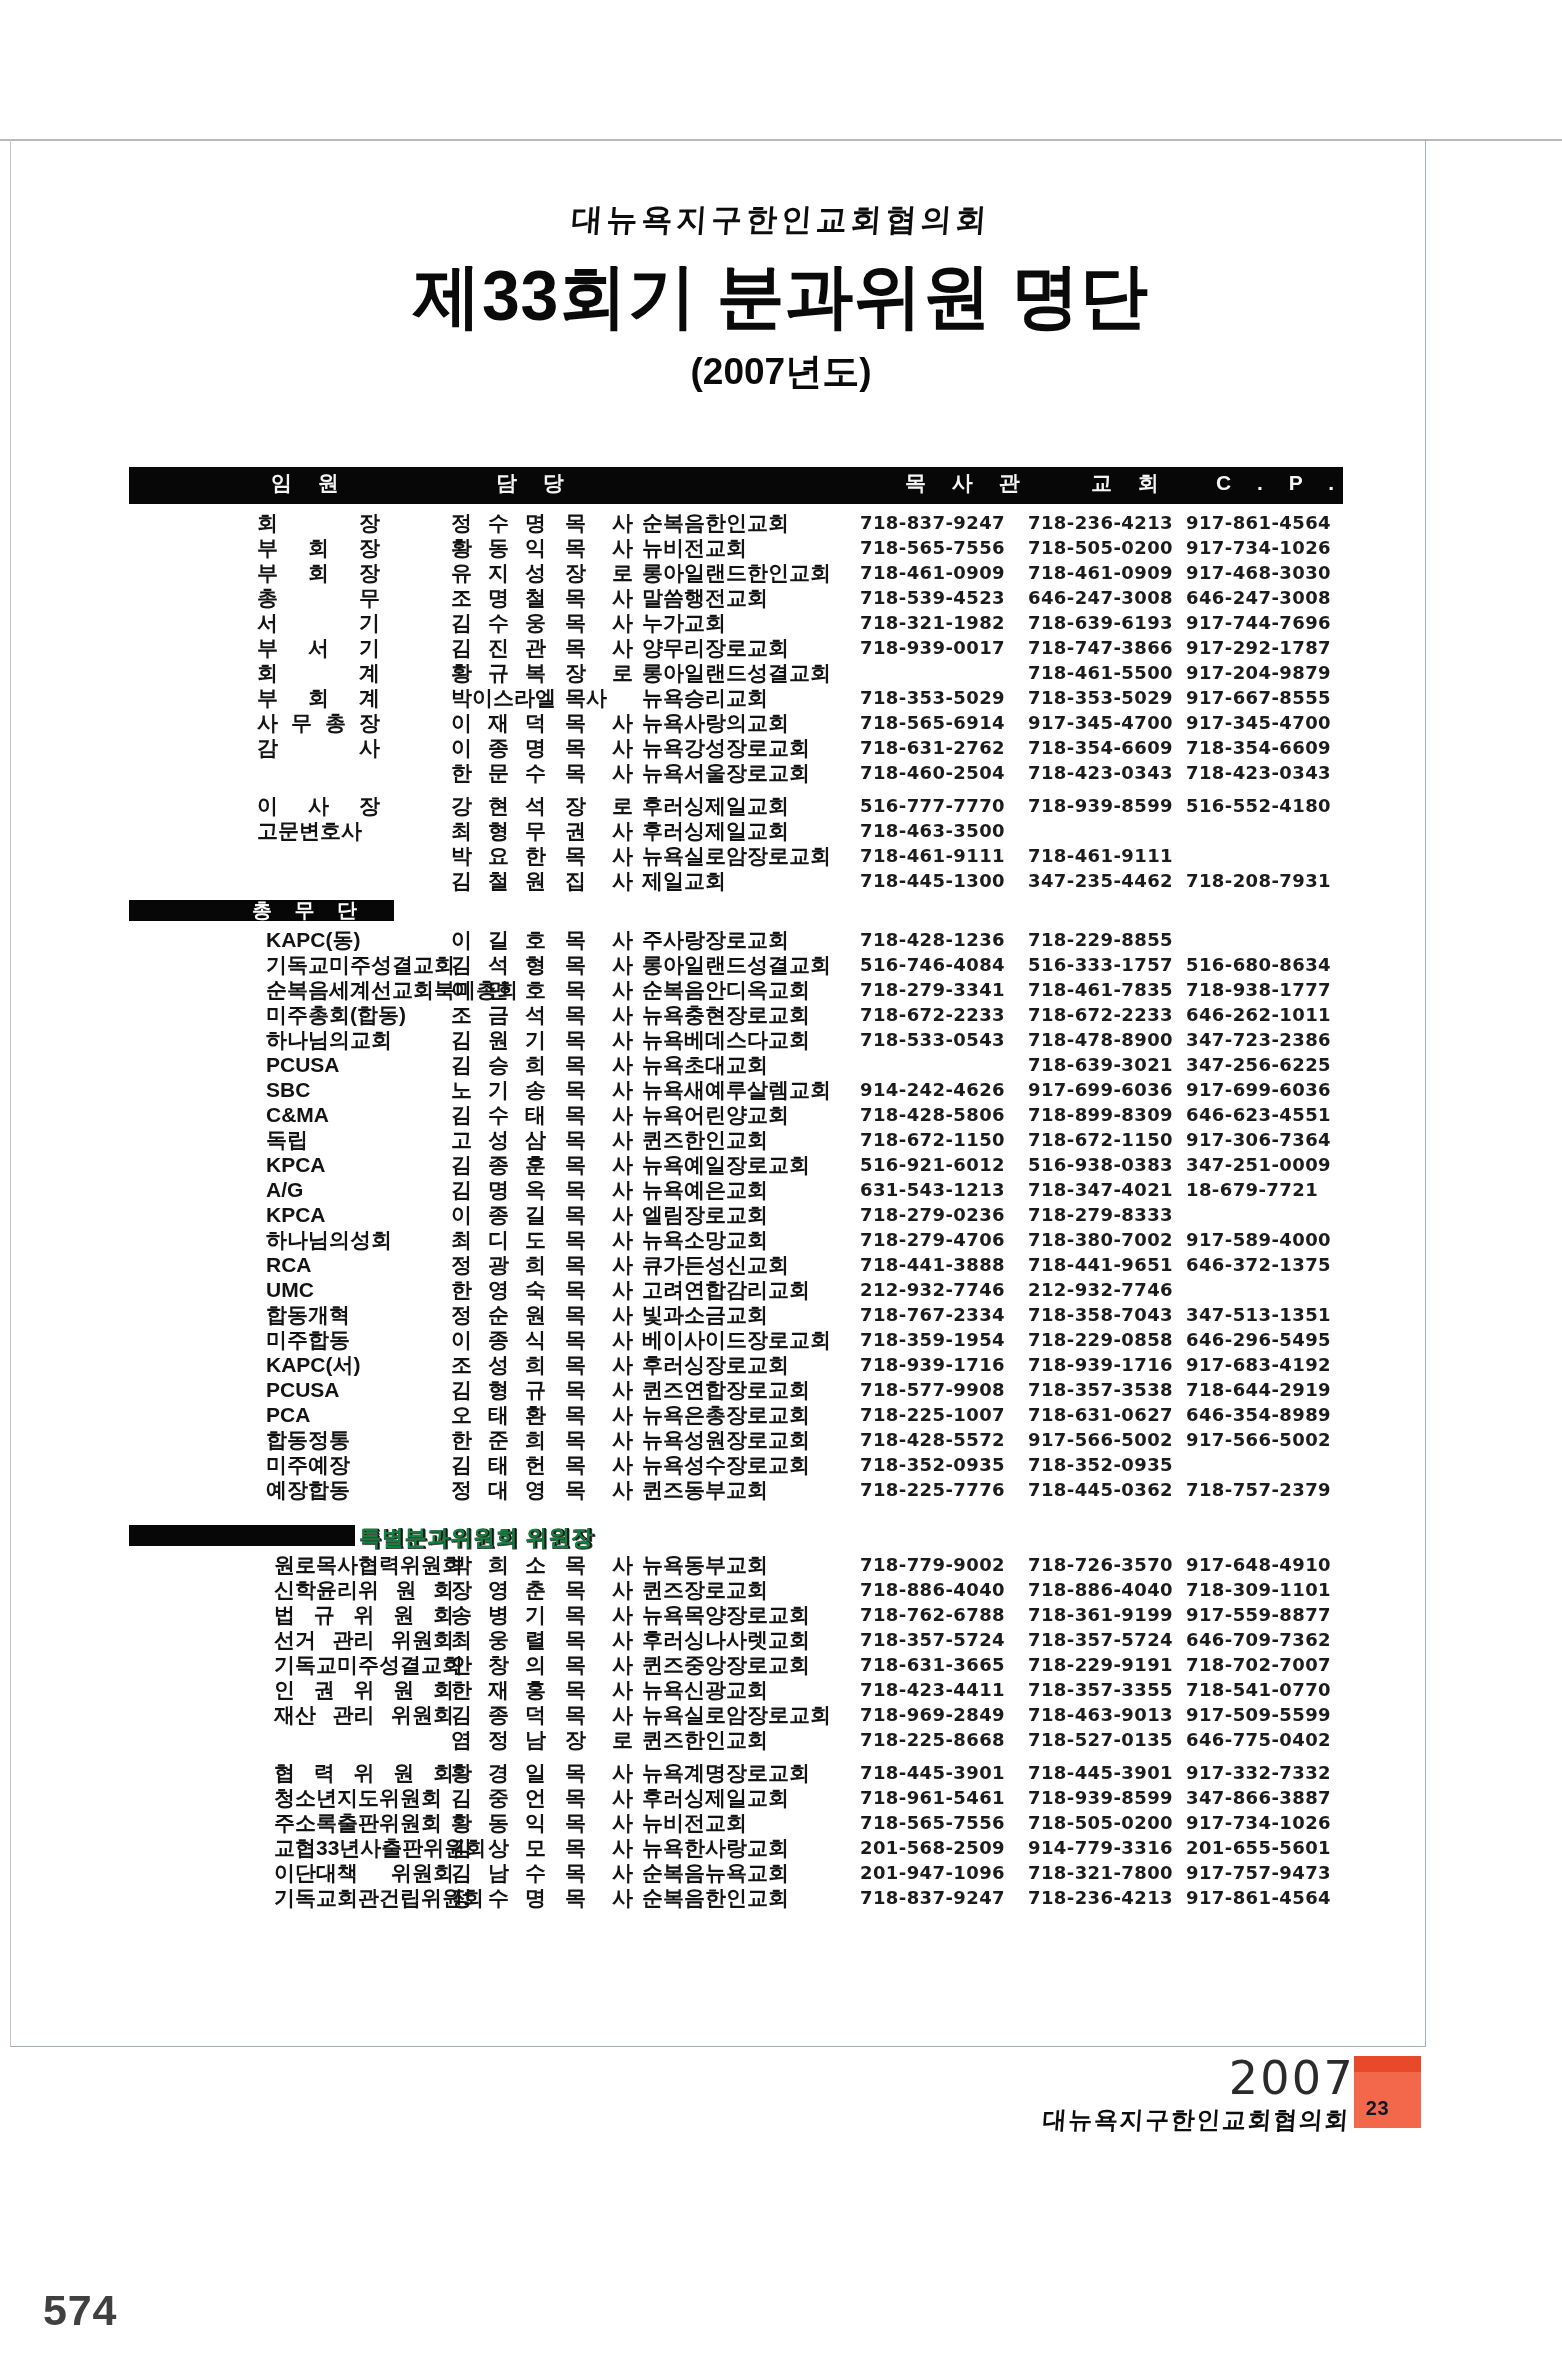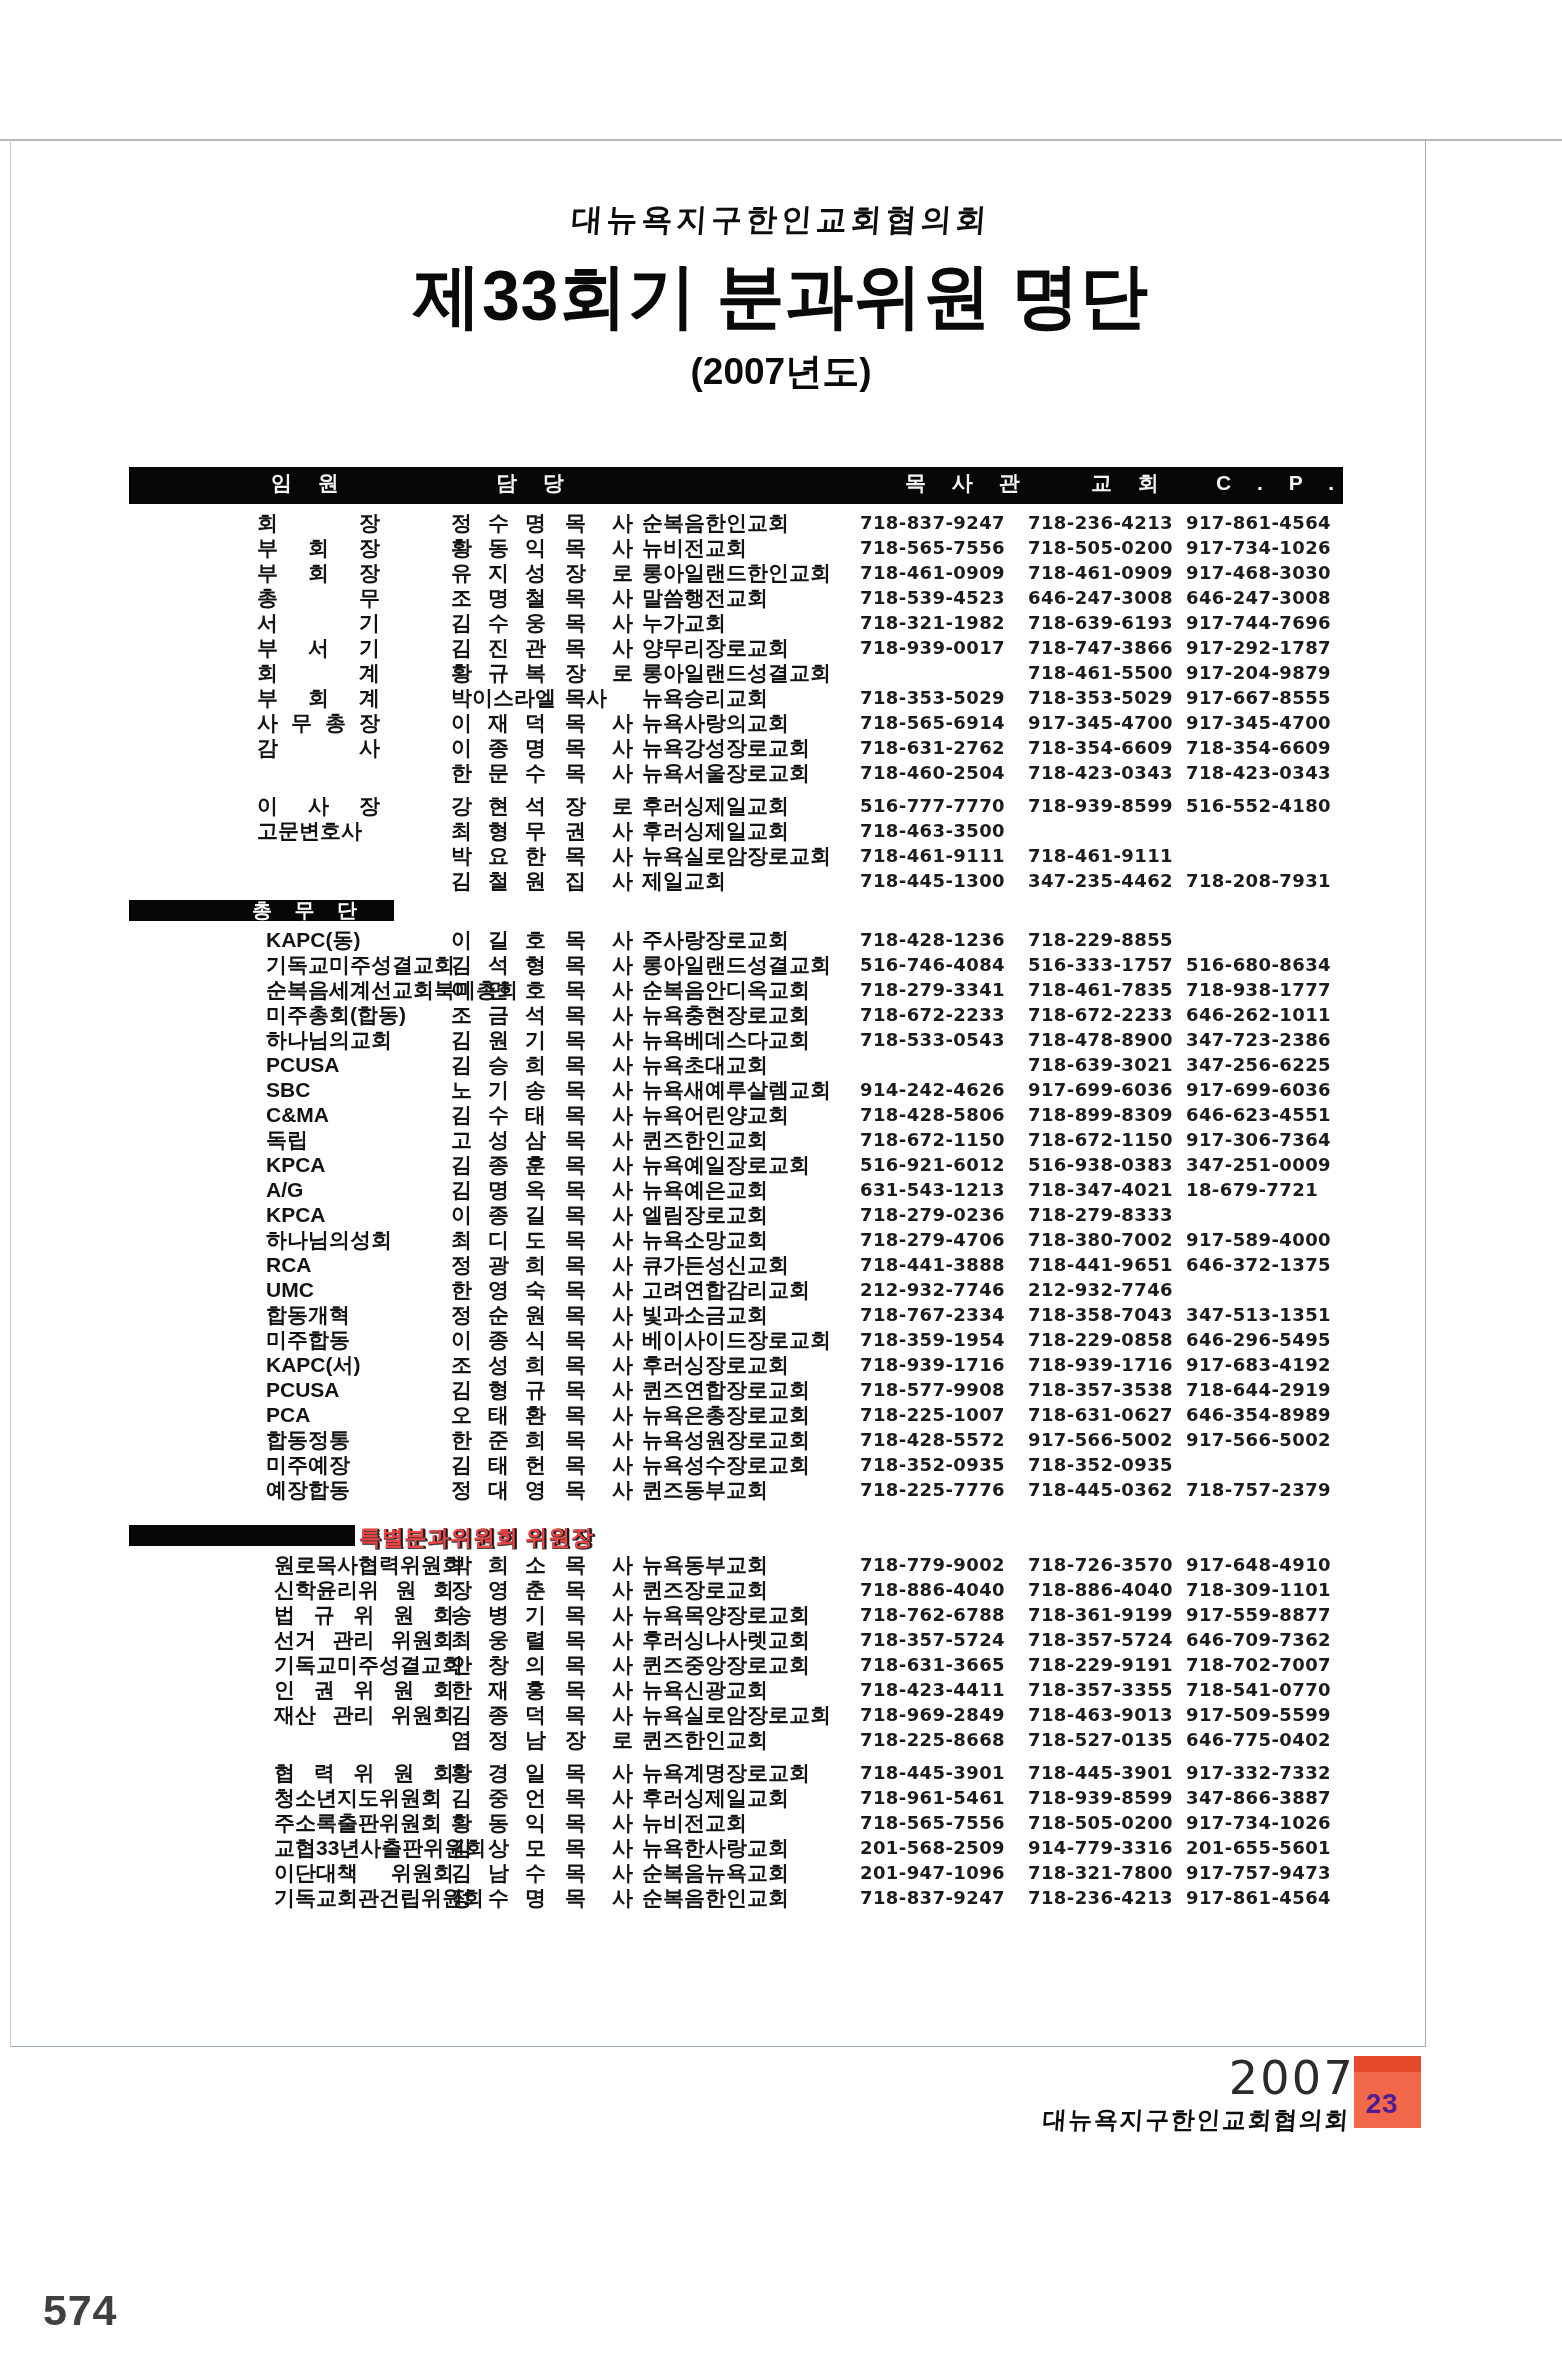--- a/index.html
+++ b/index.html
@@ -30,21 +30,21 @@
         line-height:31px; white-space:pre; word-spacing:20px; }
   .th1 { left:142px; } .th2 { left:367px; } .th3 { left:776px; } .th4 { left:962px; } .th5 { left:1087px; }
 
   .secbar { position:relative; height:21px; background:#070707; }
   .secbar2 { width:265px; margin-top:7px; }
   .secbar2 .seclabel { display:block; color:#ffffff; font-size:20px; font-weight:800;
       line-height:21px; text-align:center; padding-left:86px; white-space:pre; word-spacing:17px; }
   .secbar3 { width:226px; margin-top:23px; }
   .secbar3 .seclabel {
       position:absolute; left:230px; top:-2.3px; white-space:nowrap;
-      color:#ef4444; font-size:22px; font-weight:900; letter-spacing:0.8px;
+      color:#15803d; font-size:22px; font-weight:900; letter-spacing:0.8px;
       text-shadow:1.6px 0 0 #111, 2.3px 0.8px 0 #4a4a4a, 0 0.8px 0 #333; }
 
   .tbody { margin-top:6px; }
   .row { position:relative; height:25px; line-height:25px; white-space:nowrap;
          font-size:21px; font-weight:700; color:#131313; }
   .row.gap { margin-top:7.8px; }
   .cell { position:absolute; top:0; display:inline-block; }
   .c-name  { left:322px; width:95px; text-align:justify; text-align-last:justify; }
   .c-title { left:436px; width:68px;  text-align:justify; text-align-last:justify; }
   .c-church{ left:513px; }
@@ -60,22 +60,22 @@
     font-family:"DejaVu Sans", sans-serif; font-size:46px; font-weight:400;
     letter-spacing:2.3px; color:#2b2b2b;
   }
   .corner-org {
     position:absolute; top:2104px; left:996px; width:354px; text-align:right;
     font-family:"DejaVu Serif", serif; font-weight:bold; font-size:24px; letter-spacing:1.6px;
     color:#0d0d0d; transform:skewX(-4deg);
   }
   .page-badge { position:absolute; left:1354px; top:2056px; width:67px; height:72px; background:#f3684a; }
   .page-badge .badge-top { position:absolute; left:0; top:0; width:67px; height:16.3px; background:#e8492a; }
-  .page-badge .badge-num { position:absolute; left:11.7px; bottom:7.8px; color:#4c1d95;
-      font-size:28px; font-weight:700; letter-spacing:0.8px; }
+  .page-badge .badge-num { position:absolute; left:11.7px; bottom:7.8px; color:#0f172a;
+      font-size:20px; font-weight:700; letter-spacing:0.8px; }
 
   .footer { position:absolute; left:43px; top:2286px; display:flex; align-items:baseline; color:#404040; }
   .footer .book-page { font-size:43px; font-weight:800; letter-spacing:0.8px; }
   .footer .book-caption { font-size:26.5px; font-weight:700; margin-left:31px; letter-spacing:0.4px; }
 </style>
 </head>
 <body>
 
 <div class="page">
   <div class="topline"></div>

